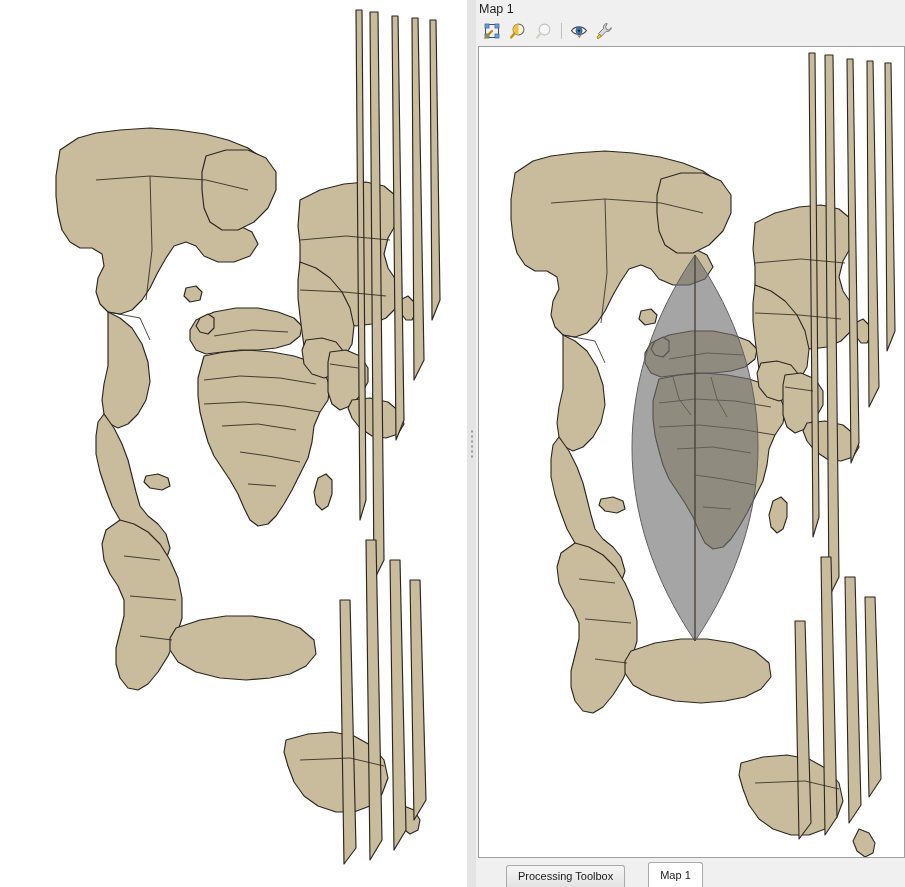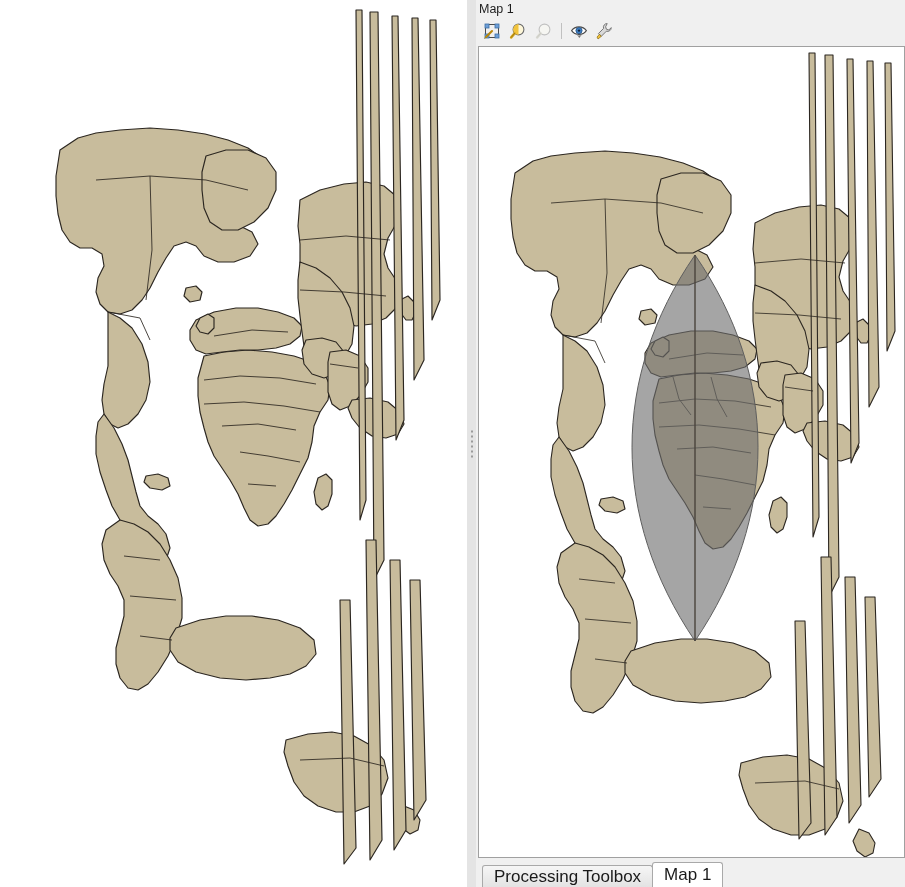--- a/index.html
+++ b/index.html
@@ -67,25 +67,25 @@
   
   #dock-tabbar{
     position:absolute;left:0;top:860px;width:429px;height:27px;
     background:#f0f0f0;
   }
   #dock-tabbar .tabstrip{
     position:absolute;left:6px;top:3px;display:flex;align-items:flex-end;height:24px;
   }
   .dtab{
     height:21px;line-height:21px;padding:0 11px;
-    font-size:17px;color:#1a1a1a;
+    font-size:11px;color:#1a1a1a;
     border:1px solid #a9a9a9;border-bottom:none;
     border-radius:3px 3px 0 0;
     background:linear-gradient(#f6f6f6,#e3e3e3);
-    cursor:pointer;white-space:nowrap;margin-right:-1px;
+    cursor:pointer;white-space:nowrap;margin-right:-1px;margin-left:24px;
   }
   .dtab.active{
     height:24px;line-height:24px;
     background:#ffffff;border-color:#a9a9a9;
     position:relative;z-index:2;
   }
 </style>
 </head>
 <body>
 

